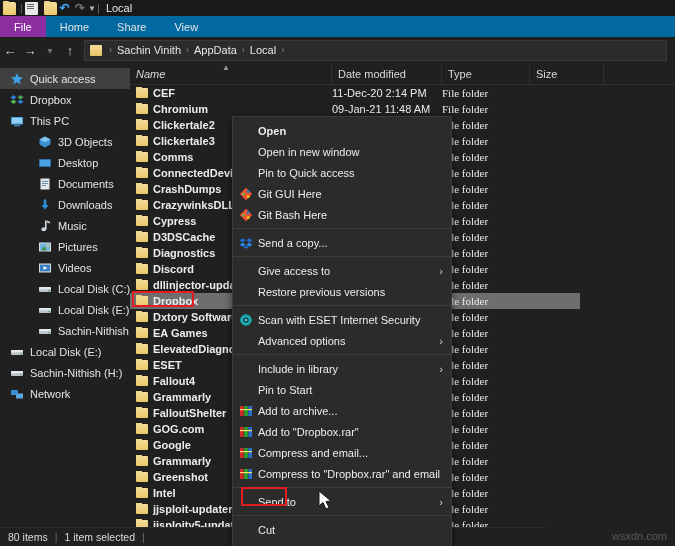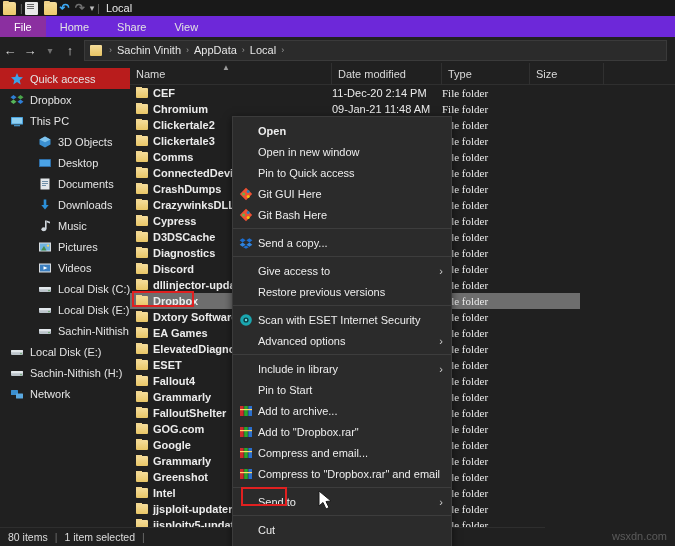--- a/index.html
+++ b/index.html
@@ -33,21 +33,21 @@
   }
   .tb-sep { color: #6a6a6a; font-size: 10px; margin: 0 2px 0 1px; }
   .tb-arrow { color: #3da9f5; font-size: 12px; font-weight: bold; margin-right: 5px; }
   .tb-arrow.redo { color: #707070; }
   .tb-caret { color: #bdbdbd; font-size: 9px; margin-right: 2px; }
   .tb-title { font-size: 11px; color: #e8e8e8; margin-left: 4px; }
 
   
   .ribbon {
     position: absolute; left: 0; top: 16px; width: 675px; height: 21px;
-    background: #6d28d9; display: flex; align-items: stretch;
+    background: #0369a1; display: flex; align-items: stretch;
   }
   .rtab {
     font-size: 11px; color: #e3e3e3; display: flex; align-items: center;
     justify-content: center; padding: 0 14px; cursor: default;
   }
   .rtab.file { background: #8b2fa0; color: #fff; min-width: 42px; }
 
   
   .addrbar {
     position: absolute; left: 0; top: 37px; width: 675px; height: 26px;
@@ -72,36 +72,36 @@
 
   
   .sidebar {
     position: absolute; left: 0; top: 63px; width: 130px; height: 464px;
     background: #202020; padding-top: 5px; overflow: hidden;
   }
   .side-item {
     height: 21px; display: flex; align-items: center; padding-left: 10px;
     font-size: 11px; color: #e4e4e4; white-space: nowrap;
   }
-  .side-item.sel { background: #b91c1c; text-align: center; }
+  .side-item.sel { background: #404040; text-align: center; }
   .side-item.indent { padding-left: 38px; }
   .si-ico { width: 14px; height: 14px; margin-right: 6px; position: relative; flex: 0 0 auto; }
 
   
   .listpane {
     position: absolute; left: 130px; top: 63px; width: 545px; height: 464px;
     background: #202020; overflow: hidden;
   }
   .colhead {
     position: relative; height: 22px; display: flex; align-items: center;
     border-bottom: 1px solid #2f2f2f; font-size: 11px; color: #d9d9d9;
   }
   .col { position: relative; height: 22px; display: flex; align-items: center;
          padding-left: 6px; border-right: 1px solid #303030; }
-  .col.name { width: 202px; }
+  .col.name { width: 202px; font-style: italic; }
   .col.date { width: 110px; }
   .col.type { width: 88px; }
   .col.size { width: 74px; }
   .col.blank { width: 60px; border-right: none; }
   .sortcaret {
     position: absolute; left: 92px; top: 0px; font-size: 8px; color: #9b9b9b;
   }
   .rows { position: relative; }
   .row { position: relative; height: 16px; display: flex; align-items: center; font-size: 11px; }
   .rowhl {

